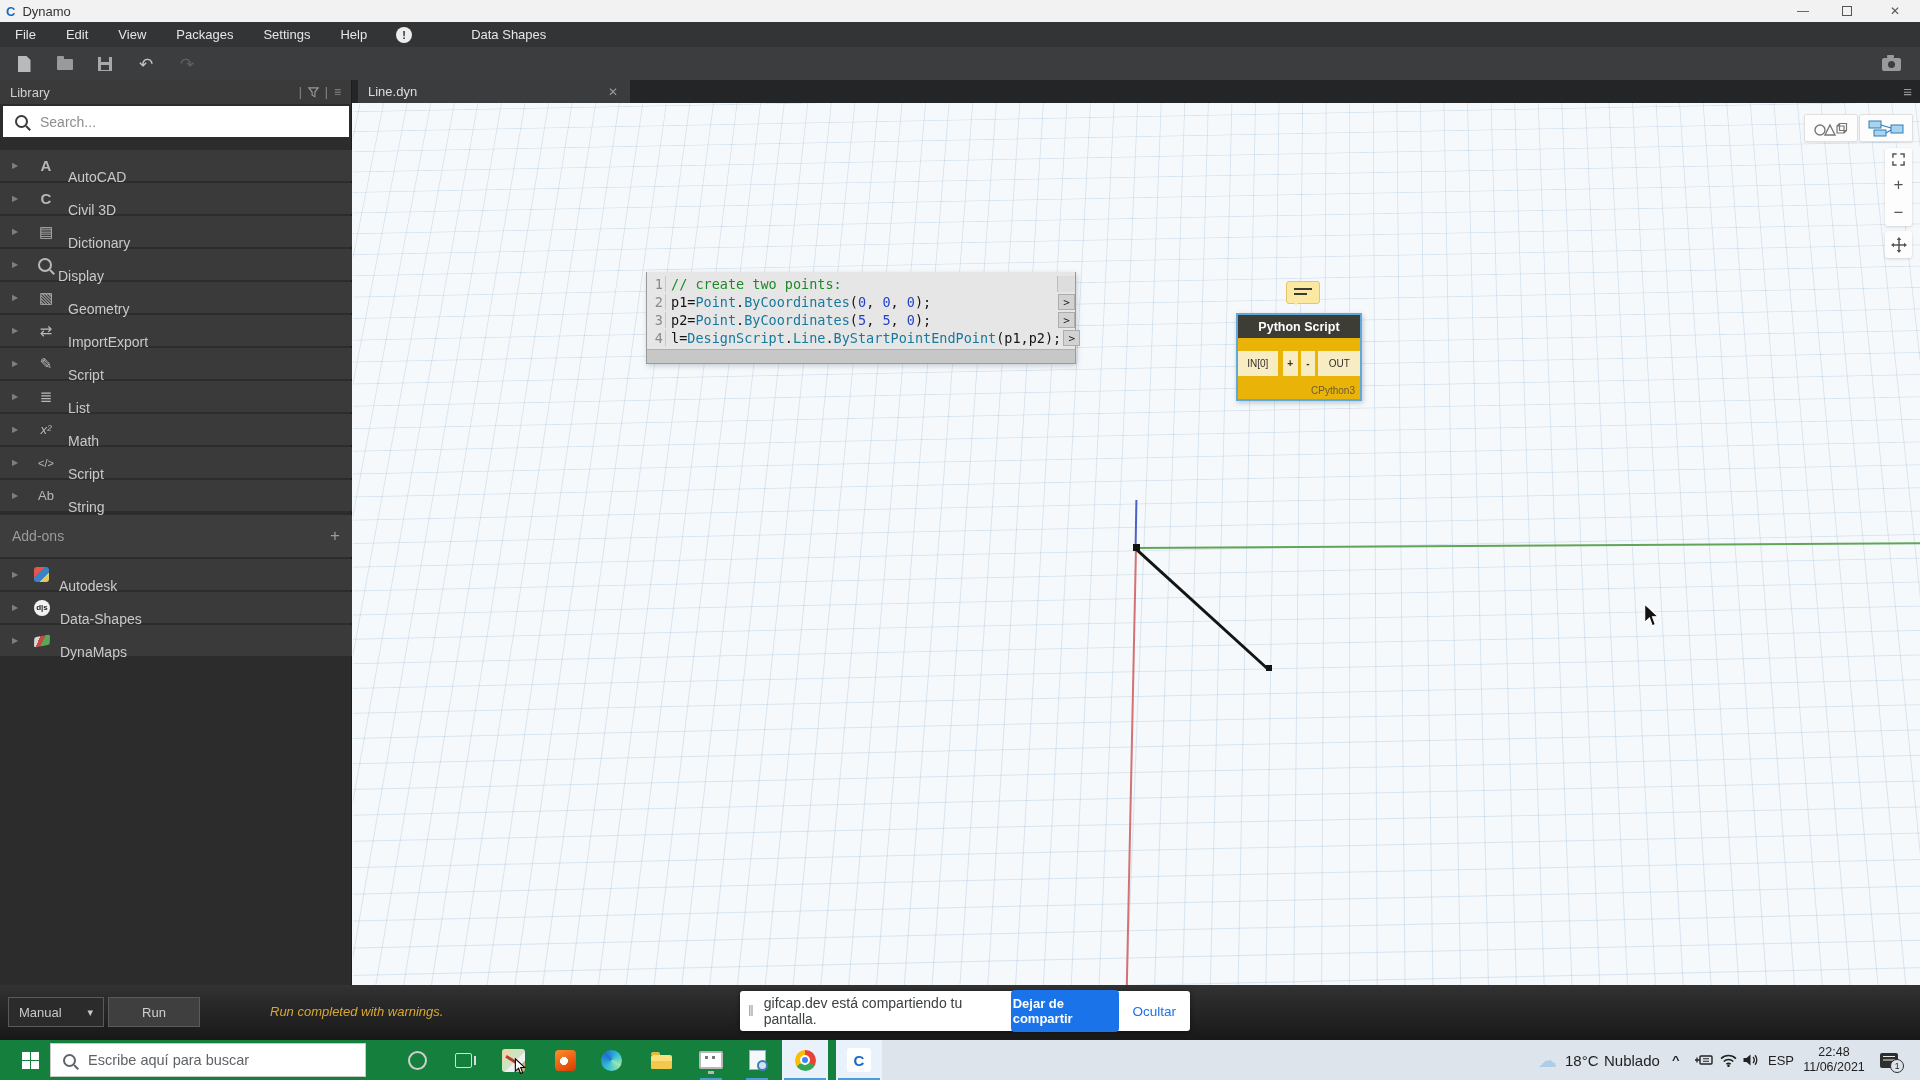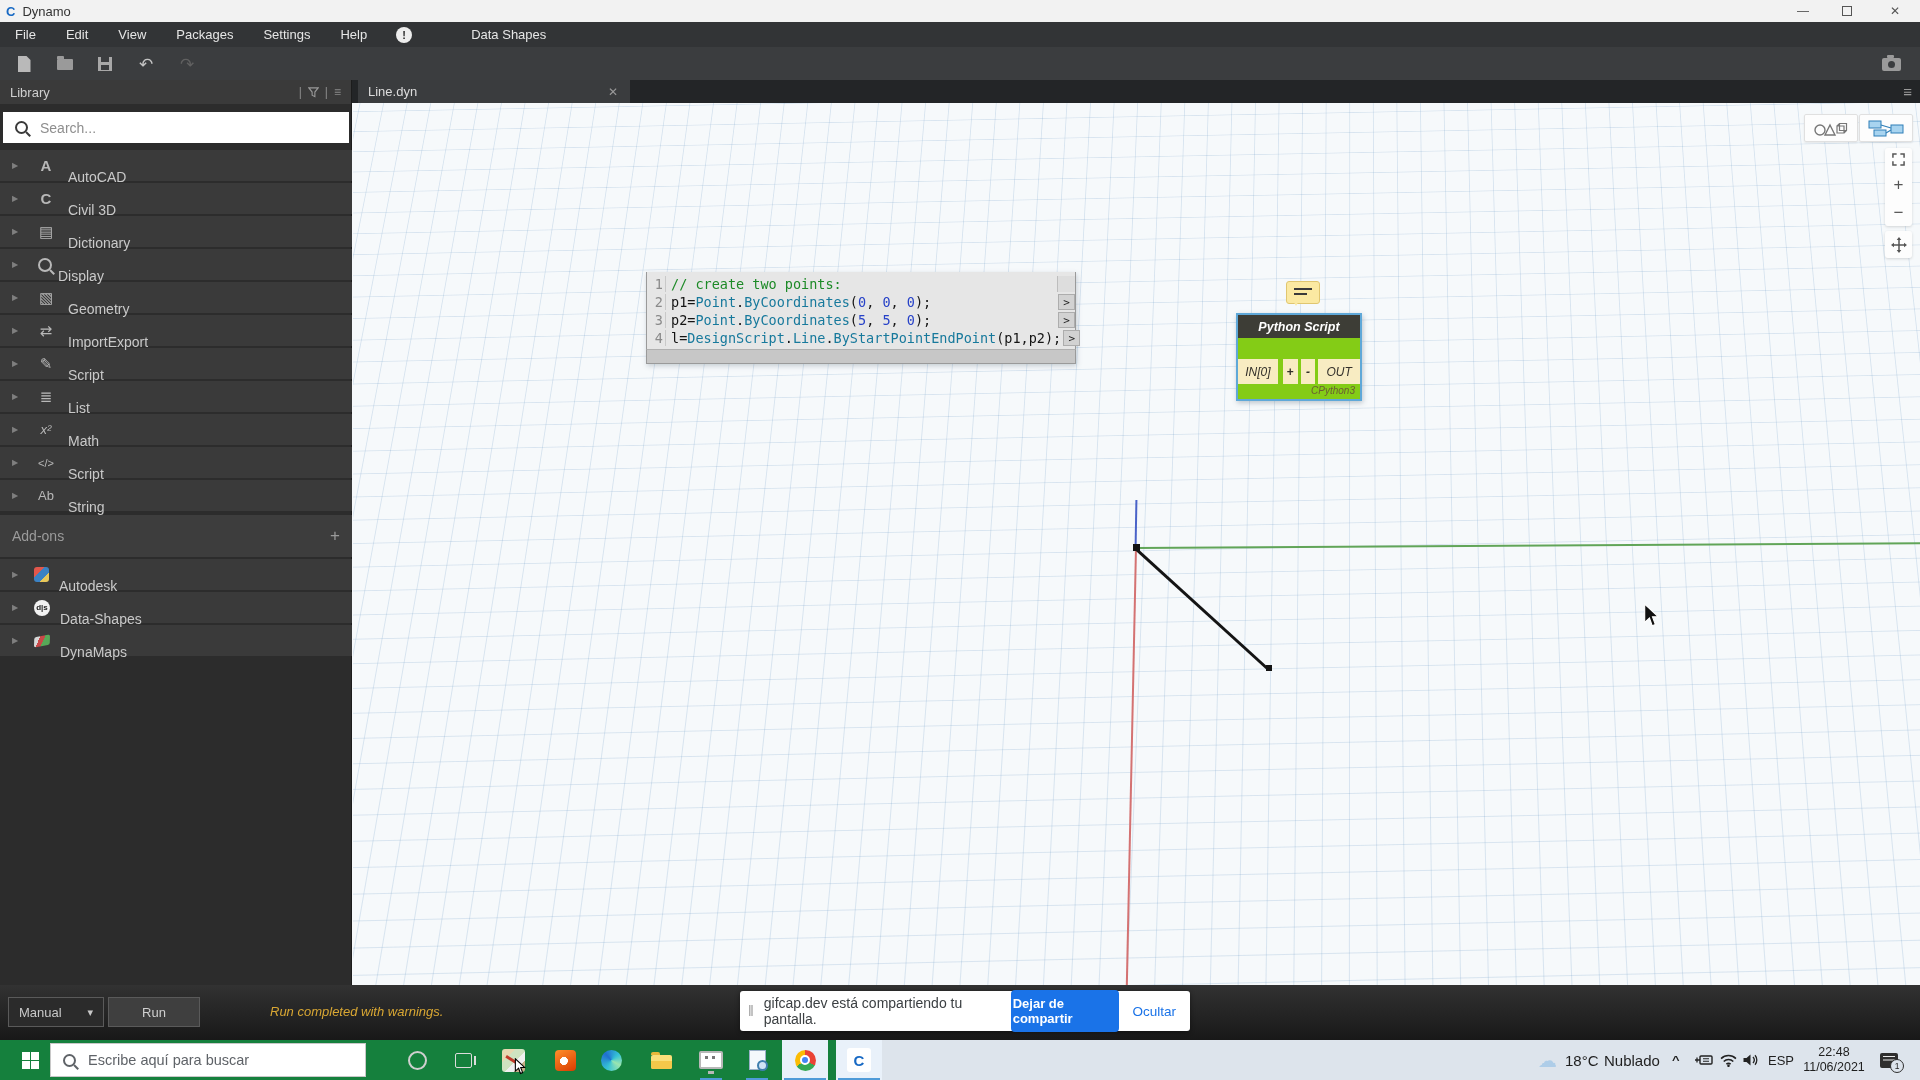--- a/index.html
+++ b/index.html
@@ -41,21 +41,21 @@
   .tabbar{position:absolute;left:352px;top:80px;width:1568px;height:23px;background:#232527;}
   .tab{position:absolute;left:6px;top:0;width:272px;height:23px;background:#3a3c3e;color:#dcdcdc;
     font-size:13px;display:flex;align-items:center;padding:0 10px;box-sizing:border-box;}
   .tab-close{position:absolute;right:12px;color:#9a9a9a;font-size:12px;}
   .tab-menu{position:absolute;right:8px;top:0;height:23px;display:flex;align-items:center;color:#9a9a9a;font-size:15px;}
 
   
   .library{position:absolute;left:0;top:80px;width:352px;height:905px;background:#2c2c2c;border-right:1px solid #1c1c1c;box-sizing:border-box;}
   .lib-head{height:24px;background:#3a3a3a;display:flex;align-items:center;color:#cfcfcf;font-size:13px;padding:0 10px;}
   .lib-head-icons{margin-left:auto;display:flex;align-items:center;gap:6px;color:#8a8a8a;font-size:12px;}
-  .searchbar{position:absolute;left:3px;top:32px;width:346px;height:31px;background:#fff;display:flex;align-items:center;}
+  .searchbar{position:absolute;left:3px;top:26px;width:346px;height:31px;background:#fff;display:flex;align-items:center;}
   .mag{width:9px;height:9px;border:2px solid #3a3a3a;border-radius:50%;position:relative;margin:0 10px 0 12px;}
   .mag::after{content:'';position:absolute;left:8px;top:9px;width:2px;height:6px;background:#3a3a3a;transform:rotate(-45deg);transform-origin:top;}
   .searchbar input{border:none;outline:none;flex:1;font-size:14px;color:#333;font-family:"Liberation Sans",sans-serif;}
   .searchbar input::placeholder{color:#8e8e8e;}
   .lib-list{position:absolute;left:0;top:70px;width:352px;}
   .lib-row{height:31px;margin-bottom:2px;background:#3a3a3a;display:flex;align-items:center;padding-left:12px;}
   .tri{color:#7f7f7f;font-size:8px;width:22px;}
   .li-ico{width:24px;margin-right:10px;text-align:center;color:#b8b8b8;font-size:15px;}
   .li-label{color:#c9c9c9;font-size:14px;margin-top:22px;}
   .ico-autocad,.ico-civil3d{font-weight:700;}
@@ -100,23 +100,23 @@
   .tk-com{color:#1d8a27;}
   .tk-cls{color:#17799c;}
   .tk-num{color:#2742c8;}
   .tk-pl{color:#141414;}
   .cb-footer{height:15px;background:#c7c7c7;border:1px solid #9a9a9a;border-top:1px solid #b0b0b0;box-sizing:border-box;}
 
   
   .pybubble{position:absolute;left:933px;top:178px;width:32px;height:21px;background:#fbe9a2;border:1px solid #e0c670;border-radius:3px;}
   .pybubble::after{content:'';position:absolute;left:5px;bottom:-7px;border:4px solid transparent;border-top:7px solid #fbe9a2;}
   .pybubble .bl{position:absolute;left:7px;height:2px;background:#3a3a3a;}
-  .pynode{position:absolute;left:883px;top:210px;width:122px;height:84px;border:2.5px solid #5fa8d8;background:#84cc16;box-shadow:1px 2px 5px rgba(60,80,100,.3);font-style:italic;}
+  .pynode{position:absolute;left:883px;top:210px;width:122px;height:84px;border:2.5px solid #5fa8d8;background:#eab308;box-shadow:1px 2px 5px rgba(60,80,100,.3);}
   .pyhead{height:23px;background:#3d3d36;color:#fff;font-weight:700;font-size:12.5px;display:flex;align-items:center;justify-content:center;}
-  .pyports{display:flex;align-items:center;margin-top:18px;height:31px;gap:3px;font-size:12px;color:#33302a;}
+  .pyports{display:flex;align-items:center;margin-top:10px;height:31px;gap:3px;font-size:10px;color:#33302a;}
   .pycell{background:#f8ecc2;height:25px;display:flex;align-items:center;justify-content:center;}
   .py-in{width:40px;margin-right:2px;}
   .py-plus,.py-minus{width:15px;font-weight:700;}
   .py-out{width:42px;margin-left:auto;}
   .pyengine{position:absolute;right:5px;bottom:3px;font-size:10px;color:#6b5d33;}
 
   
   .view-btn{position:absolute;top:11px;height:26px;background:#fdfdfd;border:1px solid #e0e0e0;border-radius:2px;
     display:flex;align-items:center;justify-content:center;box-shadow:0 1px 2px rgba(0,0,0,.08);}
   .zoomstack{position:absolute;left:1532px;top:45px;width:27px;height:78px;background:#fdfdfd;border-radius:3px;

